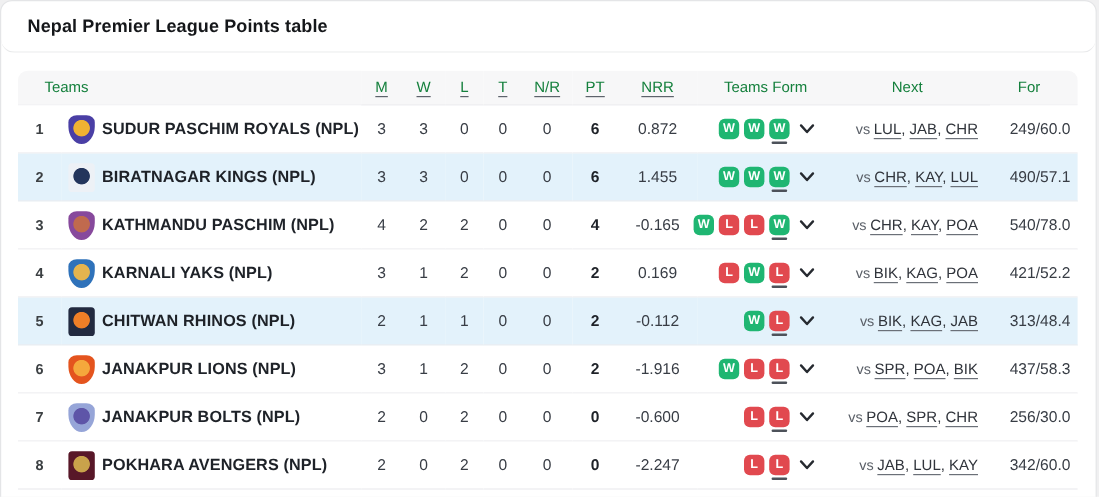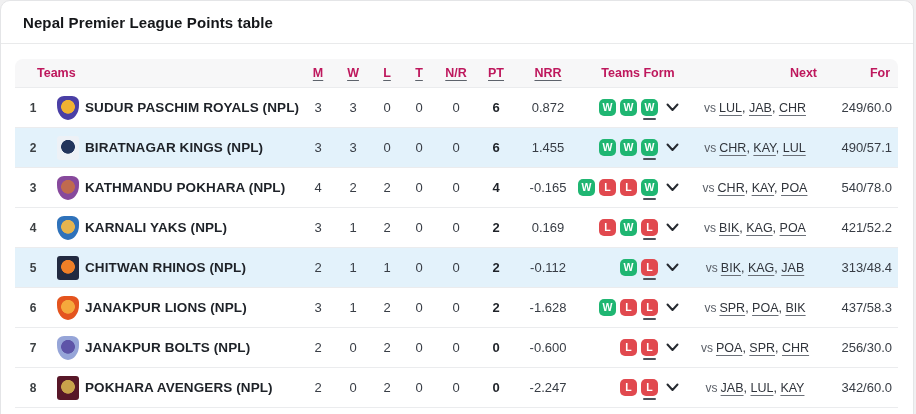--- a/index.html
+++ b/index.html
@@ -8,38 +8,38 @@
     background:#f0f0f1;
     font-family:"Liberation Sans","DejaVu Sans",sans-serif;
     -webkit-font-smoothing:antialiased;
   }
   .card{
     position:relative;width:914px;height:458px;box-sizing:border-box;
     background:#ffffff;border:1px solid #e4e5e7;border-radius:10px;
     overflow:hidden;
   }
   .title-bar{
-    padding:13px 22px 12px 22px;border-bottom:1px solid #e9eaeb;
+    padding:13px 22px 12px 22px;border-bottom:1px solid #e9eaeb;border-radius:11px;
   }
   .title-bar h1{
     margin:0;font-size:15px;font-weight:700;color:#15171a;letter-spacing:.1px;
   }
   .table-wrap{padding:15px 14px 0 14px;}
   table{
     width:883px;table-layout:fixed;border-collapse:separate;border-spacing:0;
   }
   thead th{
     background:#f7f7f8;height:28px;padding:0;margin:0;
-    font-size:12.5px;font-weight:700;color:#be185d;vertical-align:middle;
+    font-size:12.5px;font-weight:400;color:#15803d;vertical-align:middle;
     border-bottom:1px solid #ebecee;
   }
   thead th:first-child{border-top-left-radius:8px;text-align:left;padding-left:22px;}
   thead th:last-child{border-top-right-radius:8px;}
   thead th.al-c{text-align:center;}
-  thead th.al-r{text-align:right;padding-right:8px;}
+  thead th.al-r{padding-right:8px;}
   .th-label.abbr{
     text-decoration:underline;text-underline-offset:3px;
     text-decoration-thickness:1px;text-decoration-color:#5d626b;
   }
   tbody td{
     height:39px;border-bottom:1px solid #ebecee;padding:0;
     font-size:13px;color:#383d45;vertical-align:middle;background:#fff;
   }
   tr.hl td{background:#e3f2fb;}
   .c-rank{text-align:center;font-size:12px;font-weight:700;color:#3c4043;}
@@ -62,21 +62,21 @@
     width:17px;height:17px;border-radius:5px;
     color:#fff;font-size:10.5px;font-weight:700;line-height:1;
   }
   .badge.win{background:#1fb672;}
   .badge.loss{background:#e1494f;}
   .badge.latest::after{
     content:"";position:absolute;left:2px;right:2px;bottom:-4px;height:2px;
     background:#4d525a;border-radius:1px;
   }
   .chev{display:inline-flex;align-items:center;margin-left:4px;}
-  .c-next{text-align:center;padding-right:10px;white-space:nowrap;}
+  .c-next{text-align:right;padding-right:10px;white-space:nowrap;}
   .vs{font-size:12px;color:#5b6068;margin-right:3px;}
   .opp{
     font-size:12.5px;color:#30343b;
     text-decoration:underline;text-underline-offset:3px;
     text-decoration-thickness:1px;text-decoration-color:#6b7078;
   }
   .opp-comma{font-size:12.5px;color:#30343b;}
   .c-for{text-align:right;padding-right:6px;}
 </style>
 </head>
@@ -174,21 +174,21 @@
         </span>
       </span>
     </td>
     <td class="c-next"><span class="vs">vs</span><span class="opp">CHR</span><span class="opp-comma">, </span><span class="opp">KAY</span><span class="opp-comma">, </span><span class="opp">LUL</span></td>
     <td class="c-for">490/57.1</td>
   </tr>
 
   <tr>
     <td class="c-rank"><span>3</span></td>
     <td class="c-logo"><span class="logo crest" style="background: radial-gradient(circle at 50% 45%, rgb(192, 106, 78) 0px, rgb(192, 106, 78) 38%, rgb(135, 73, 156) 42%);"></span></td>
-    <td class="c-team"><span class="team">KATHMANDU POKHARA (NPL)</span></td>
+    <td class="c-team"><span class="team">KATHMANDU PASCHIM (NPL)</span></td>
     <td class="c-num">4</td>
     <td class="c-num">2</td>
     <td class="c-num">2</td>
     <td class="c-num">0</td>
     <td class="c-num">0</td>
     <td class="c-num c-pt">4</td>
     <td class="c-num">-0.165</td>
     <td class="c-form">
       <span class="form-inner">
         <span class="badges" style="display: inline-flex; gap: 4px;">
@@ -268,21 +268,21 @@
   <tr>
     <td class="c-rank"><span>6</span></td>
     <td class="c-logo"><span class="logo crest" style="background: radial-gradient(circle at 50% 45%, rgb(245, 168, 60) 0px, rgb(245, 168, 60) 38%, rgb(228, 84, 30) 42%);"></span></td>
     <td class="c-team"><span class="team">JANAKPUR LIONS (NPL)</span></td>
     <td class="c-num">3</td>
     <td class="c-num">1</td>
     <td class="c-num">2</td>
     <td class="c-num">0</td>
     <td class="c-num">0</td>
     <td class="c-num c-pt">2</td>
-    <td class="c-num">-1.628</td>
+    <td class="c-num">-1.916</td>
     <td class="c-form">
       <span class="form-inner">
         <span class="badges" style="display: inline-flex; gap: 4px;">
                   <span class="badge win">W</span>
                   <span class="badge loss">L</span>
                   <span class="badge loss latest">L</span>
                 </span>
         <span class="chev">
           <svg width="13" height="9" viewBox="0 0 13 9">
                     <polyline points="1.5,1.5 6.5,7 11.5,1.5" fill="none" stroke="#262a30" stroke-width="2" stroke-linecap="round" stroke-linejoin="round"></polyline>

